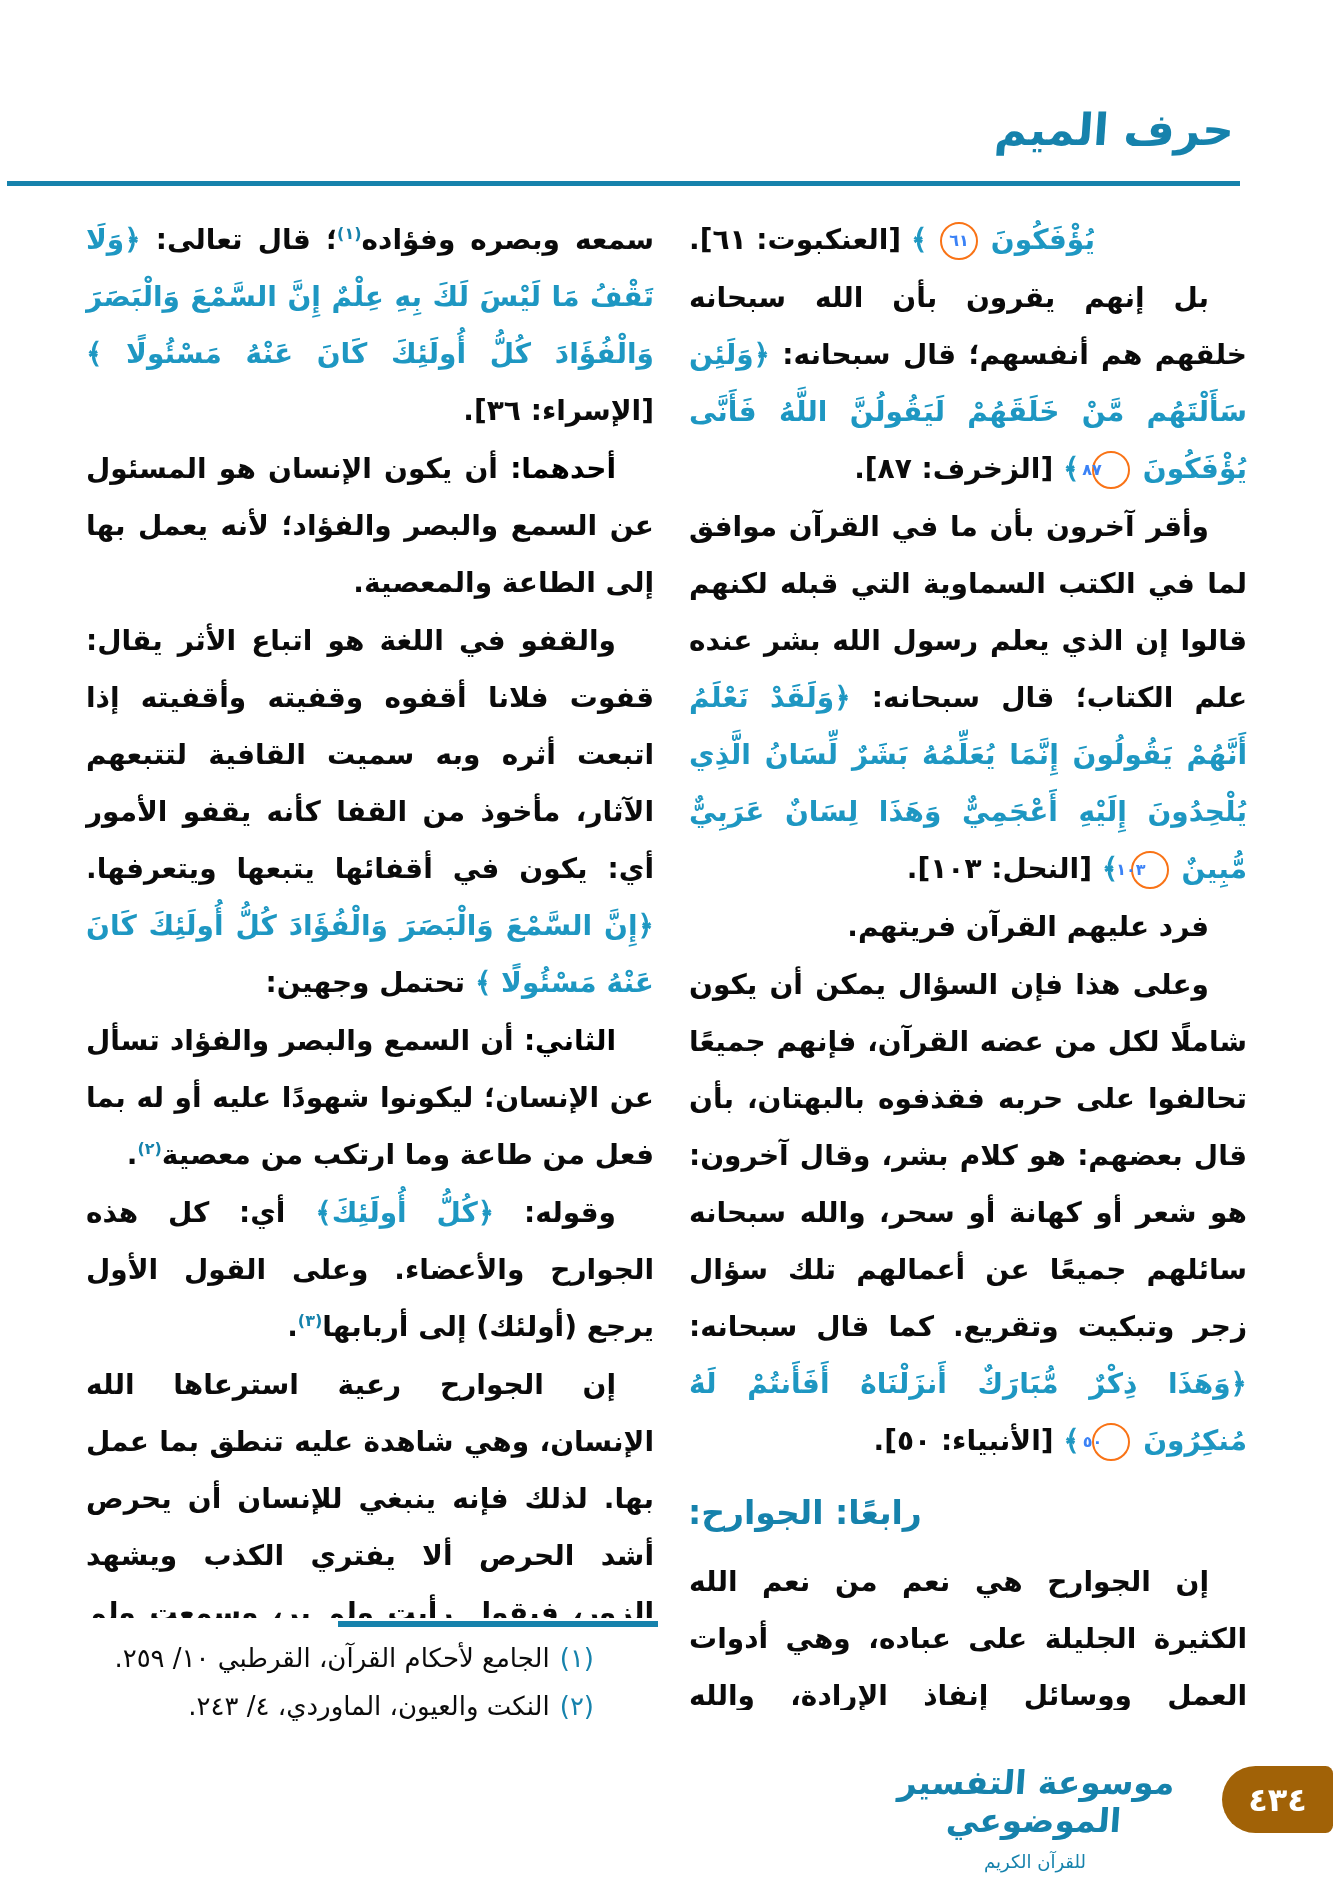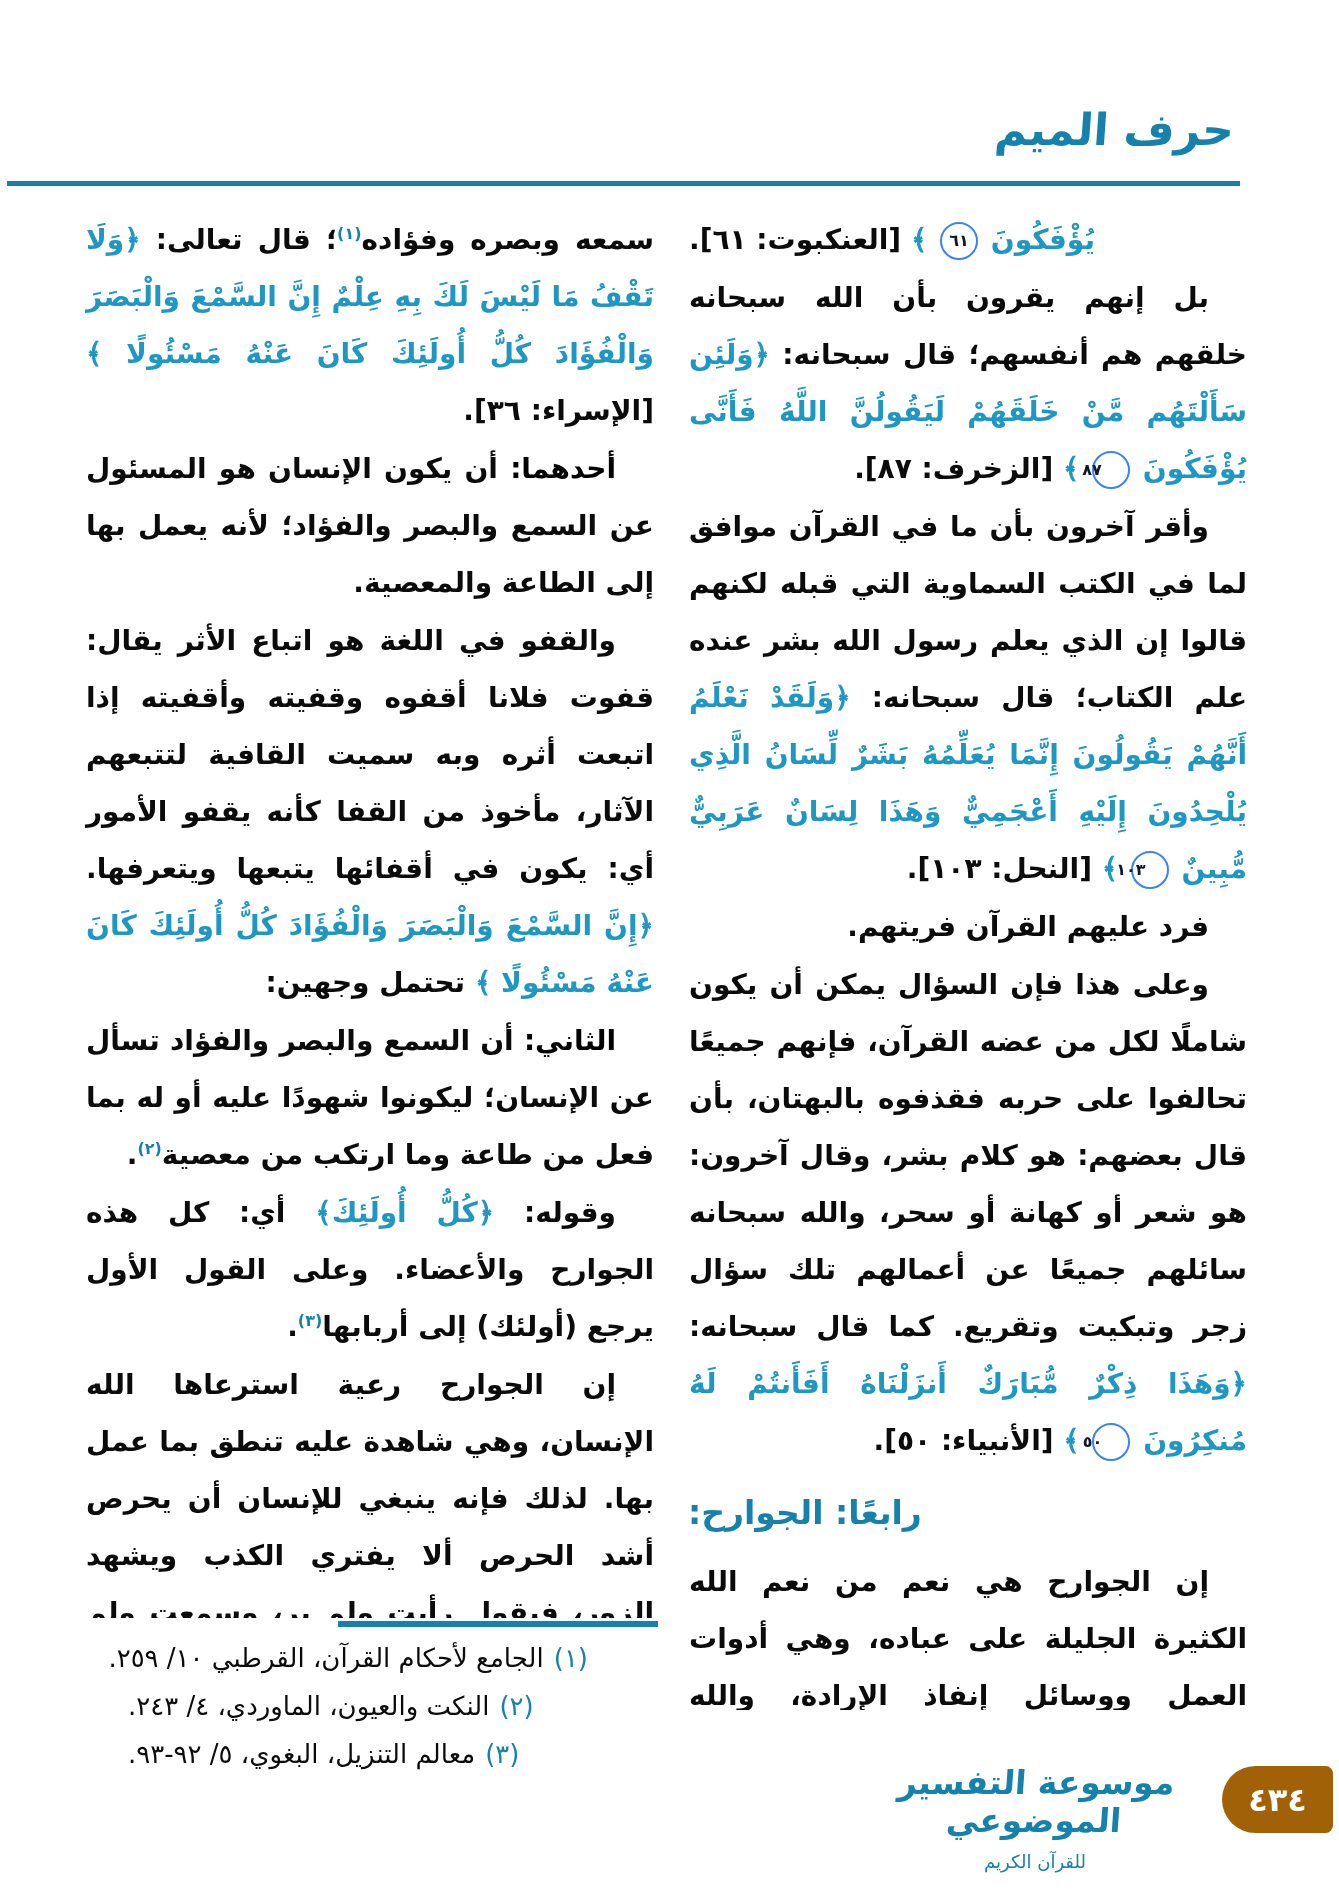--- a/index.html
+++ b/index.html
@@ -36,32 +36,32 @@
   }
   .t, .r { color:#0b0b0b; }
   .b { color:#000000; }
   .q { color:#1e97c2; }
   .fnm {
     color:#1682ac; font-size:16px; vertical-align:super; line-height:0;
     font-weight:bold;
   }
   .aya {
     display:inline-flex; align-items:center; justify-content:center;
-    width:38px; height:38px; border:2px solid #3b82f6; border-radius:50%;
-    box-sizing:border-box; color:#0f172a; font-size:16px; font-weight:bold;
+    width:38px; height:38px; border:2px solid #f97316; border-radius:50%;
+    box-sizing:border-box; color:#3b82f6; font-size:16px; font-weight:bold;
     vertical-align:middle; margin:0 3px; line-height:1;
   }
   
   .footnote-sep {
     position:absolute; top:1621px; left:338px; width:320px; height:6px;
     background:#1682ac;
   }
   .footnotes {
-    position:absolute; top:1634px; left:128px; width:460px;
-    font-size:26px; line-height:48px; color:#0b0b0b; text-align:left;
+    position:absolute; top:1634px; left:134px; width:460px;
+    font-size:26px; line-height:48px; color:#0b0b0b; text-align:right;
   }
   .fnline { white-space:nowrap; }
   .fnline .marker { color:#1682ac; margin-left:10px; }
   
   .footer-logo {
     position:absolute; top:1764px; left:880px; width:310px;
     text-align:center; color:#1682ac; line-height:1.15;
   }
   .footer-logo .l1 { font-size:33px; font-weight:bold; transform:skewX(-4deg); letter-spacing:-1px; }
   .footer-logo .l2 { font-size:18px; font-weight:normal; margin-top:12px; }
@@ -98,21 +98,20 @@
       <p class="para"><span class="b">الثاني:</span><span class="t"> أن السمع والبصر والفؤاد تسأل عن الإنسان؛ ليكونوا شهودًا عليه أو له بما فعل من طاعة وما ارتكب من معصية</span><span class="fnm">(٢)</span><span class="t">.</span></p>
       <p class="para"><span class="t">وقوله: </span><span class="q">﴿كُلُّ أُولَئِكَ﴾</span><span class="t"> أي: كل هذه الجوارح والأعضاء. وعلى القول الأول يرجع (أولئك) إلى أربابها</span><span class="fnm">(٣)</span><span class="t">.</span></p>
       <p class="para"><span class="t">إن الجوارح رعية استرعاها الله الإنسان، وهي شاهدة عليه تنطق بما عمل بها. لذلك فإنه ينبغي للإنسان أن يحرص أشد الحرص ألا يفتري الكذب ويشهد الزور، فيقول رأيت ولم ير، وسمعت ولم يسمع، وعلمت</span></p>
     </div>
 
   <div class="footnote-sep"></div>
 
   <div class="footnotes">
       <div class="fnline"><span class="marker">(١)</span><span>الجامع لأحكام القرآن، القرطبي ١٠/ ٢٥٩.</span></div>
       <div class="fnline"><span class="marker">(٢)</span><span>النكت والعيون، الماوردي، ٤/ ٢٤٣.</span></div>
-      <div class="fnline"><span class="marker">(٣)</span><span>معالم التنزيل، البغوي، ٥/ ٩٢-٩٣.</span></div>
     </div>
 
   <div class="footer-logo">
     <div class="l1">موسوعة التفسير الموضوعي</div>
     <div class="l2">للقرآن الكريم</div>
   </div>
 
   <div class="page-badge">
     <span>٤٣٤</span>
   </div>

